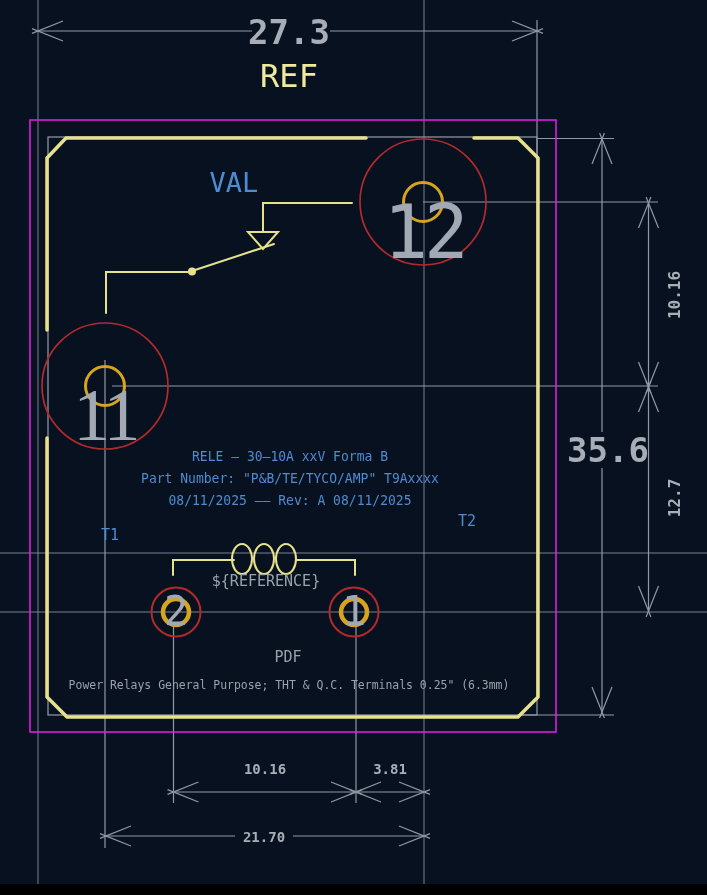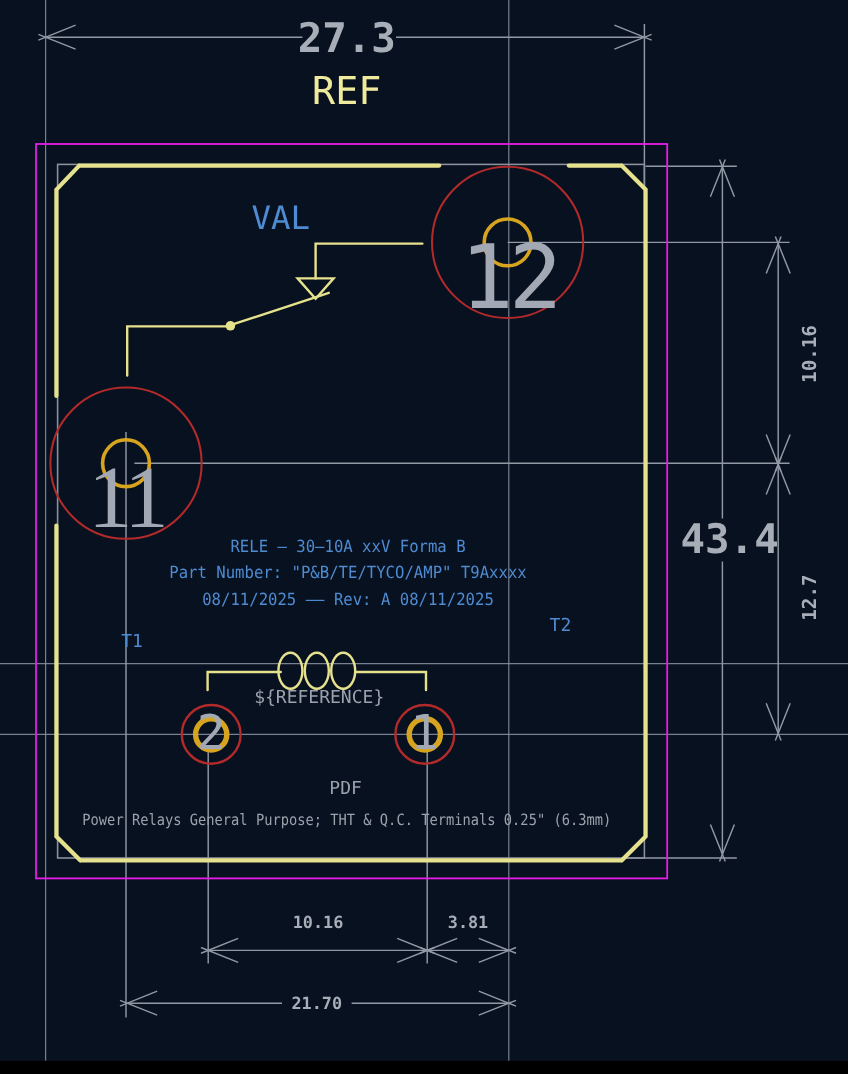--- a/index.html
+++ b/index.html
@@ -142,21 +142,21 @@
 
   <div class="t dim-big" style="left:289px;top:32px;">27.3</div>
   <div class="t silktxt" style="left:289px;top:76px;font-size:32px;">REF</div>
   <div class="t blue" style="left:199px;top:182px;font-size:27px;margin-left:35px;">VAL</div>
 
   <div class="t padnum-big" style="left:105px;top:383px;font-family:Liberation Serif, serif;">11</div>
   <div class="t padnum-big" style="left:424px;top:200px;">12</div>
   <div class="t padnum-small" style="left:176px;top:611px;">2</div>
   <div class="t padnum-small" style="left:354px;top:611px;">1</div>
 
-  <div class="t dim-big" style="left:608px;top:450px;">43.4</div>
+  <div class="t dim-big" style="left:608px;top:450px;">35.6</div>
   <div class="t dim-small rot" style="left:675px;top:295px;font-size:16px;">10.16</div>
   <div class="t dim-small rot" style="left:675px;top:498px;font-size:16px;">12.7</div>
 
   <div class="t blue desc" style="left:290px;top:456px;">RELE – 30–10A xxV Forma B</div>
   <div class="t blue desc" style="left:290px;top:478px;">Part Number: "P&amp;B/TE/TYCO/AMP" T9Axxxx</div>
   <div class="t blue desc" style="left:290px;top:500px;">08/11/2025 –– Rev: A 08/11/2025</div>
   <div class="t blue" style="left:110px;top:535px;font-size:15px;">T1</div>
   <div class="t blue" style="left:467px;top:521px;font-size:15px;text-align:center;">T2</div>
 
   <div class="t gray" style="left:266px;top:581px;font-size:15px;">${REFERENCE}</div>

